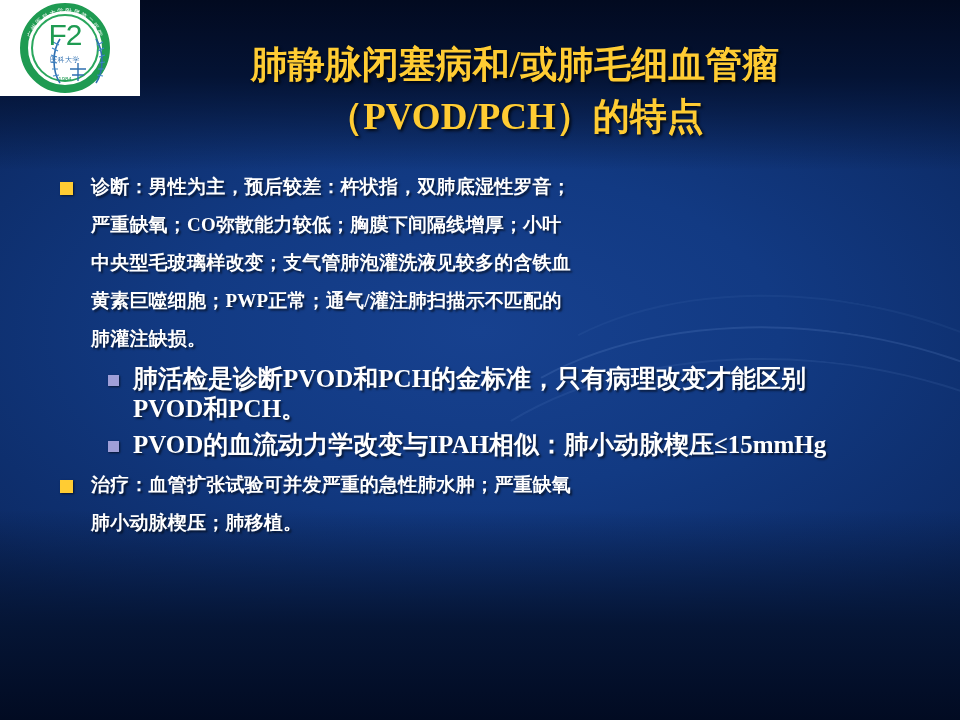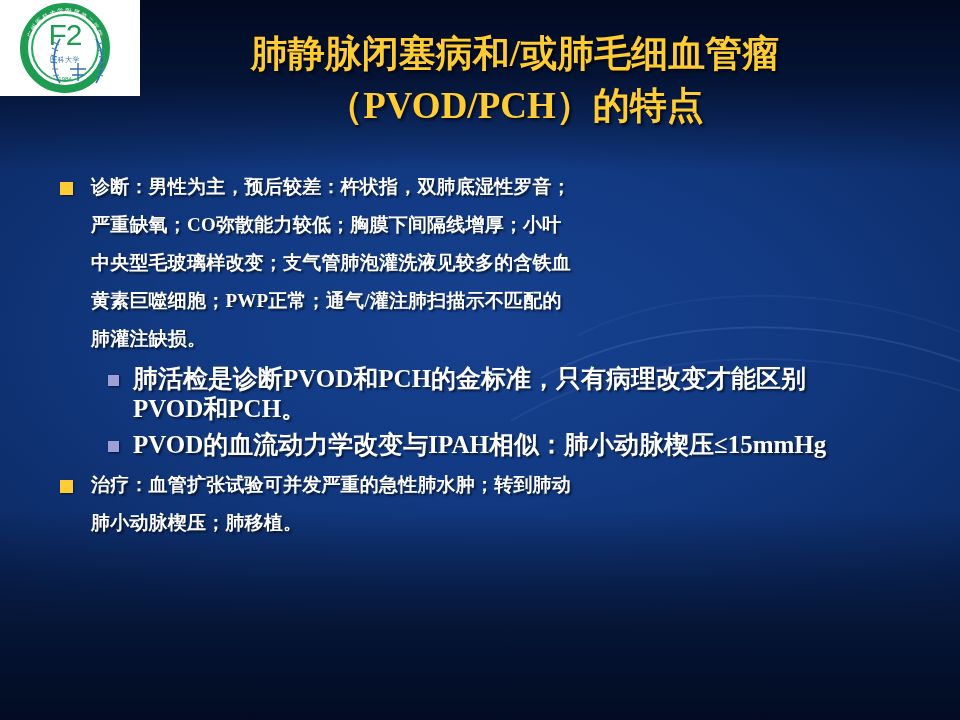--- a/index.html
+++ b/index.html
@@ -115,21 +115,21 @@
   .arc-text text {
     font-family: "Liberation Sans", sans-serif;
     font-size: 6.4px;
     fill: #ffffff;
     letter-spacing: 1.1px;
   }
 
   
   #title {
     position: absolute;
-    left: 110px; top: 28px;
+    left: 110px; top: 39px;
     width: 810px;
     text-align: center;
     color: #ffcc33;
     font-weight: bold;
     font-size: 37px;
     line-height: 52px;
     text-shadow: 2px 2px 3px rgba(0,0,0,0.75);
     z-index: 4;
   }
   #title .tline { display: block; white-space: nowrap; }
@@ -264,19 +264,19 @@
         <span class="l2-bullet"></span>
         <span class="l2-text">
           <span class="ln">PVOD的血流动力学改变与IPAH相似：肺小动脉楔压≤15mmHg</span>
         </span>
       </div>
     </div>
 
     <div class="l1-item">
       <span class="l1-bullet"></span>
       <span class="l1-text">
-        <span class="ln">治疗：血管扩张试验可并发严重的急性肺水肿；转到肺动</span>
+        <span class="ln">治疗：血管扩张试验可并发严重的急性肺水肿；严重缺氧</span>
         <span class="ln">肺小动脉楔压；肺移植。</span>
       </span>
     </div>
 
   </div>
 </div>
 
 </body></html>

